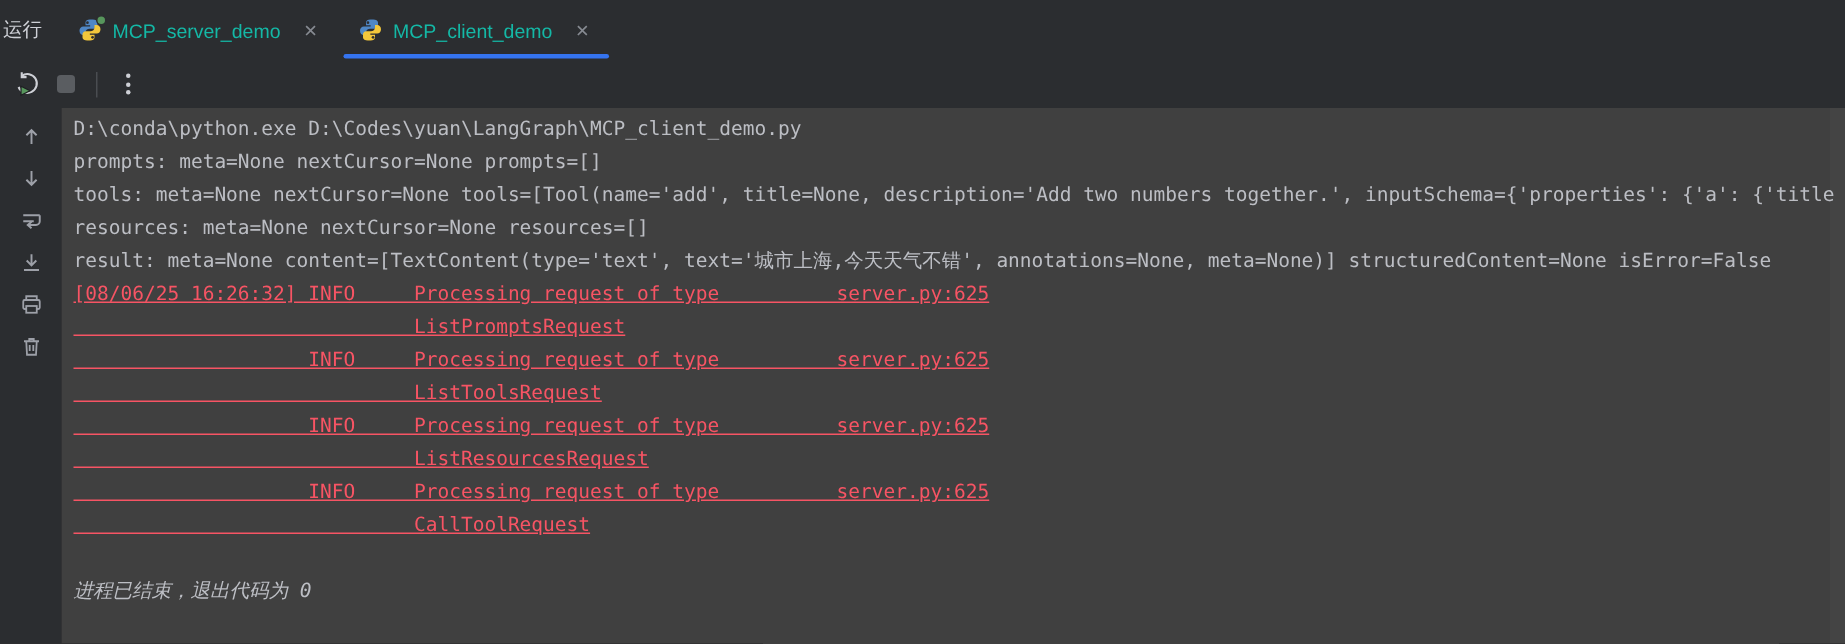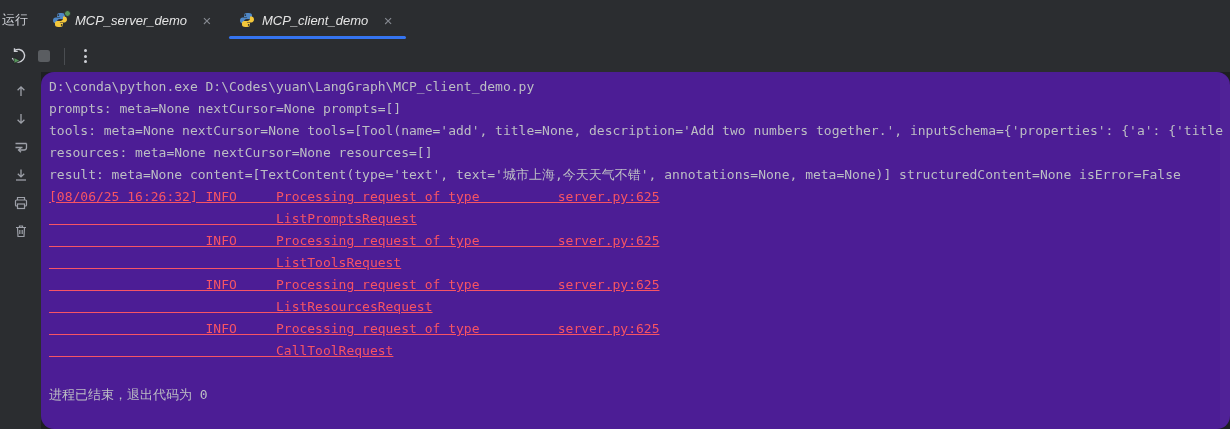--- a/index.html
+++ b/index.html
@@ -21,21 +21,21 @@
     padding:0 12px 0 2px; white-space:nowrap;
   }
   .tab {
     display:flex; align-items:center; gap:7px; padding:0 12px;
     position:relative; cursor:pointer;
   }
   .tab.active::after {
     content:""; position:absolute; left:2px; right:2px; bottom:1px;
     height:3px; border-radius:2px; background:#3574f0;
   }
-  .tab-label { color:#e5e5e5; font-size:13px; white-space:nowrap;font-style:italic; }
+  .tab-label { color:#14b8a6; font-size:13px; white-space:nowrap; }
   .tab-close {
     color:#868a91; font-size:15px; line-height:1; margin-left:5px;
     width:16px; height:16px; display:flex; align-items:center; justify-content:center;
     border-radius:3px;
   }
   .py-icon-wrap { position:relative; width:16px; height:16px; flex:none; }
   .run-dot {
     position:absolute; top:-2px; right:-3px; width:7px; height:7px;
     border-radius:50%; background:#57965c; border:1px solid #2b2d30;
   }
@@ -59,31 +59,31 @@
   .gutter {
     width:41px; flex:none; background:#2b2d30;
     display:flex; flex-direction:column; align-items:center;
     padding-top:8px; gap:6px;
   }
   .g-btn {
     width:22px; height:22px; flex:none; display:flex;
     align-items:center; justify-content:center; border-radius:4px; cursor:pointer;
   }
   .console {
-    flex:1; min-width:0; background:#4c1d95; position:relative;
-    overflow:hidden; padding:4px 0 0 8px;border-radius:13px;
+    flex:1; min-width:0; background:#404040; position:relative;
+    overflow:hidden; padding:4px 0 0 8px;
   }
   .out {
     margin:0; font-family:"DejaVu Sans Mono","Liberation Mono",monospace;
     font-size:13px; line-height:22px; white-space:pre;
   }
   .line { height:22px; white-space:pre; }
   .line.stdout { color:#bcbec4; }
   .line.stderr { color:#f75464;text-decoration:underline; }
-  .line.system { color:#bcbec4; }
+  .line.system { color:#bcbec4;font-style:italic; }
   .scrollbar-track {
     position:absolute; top:0; right:0; bottom:0; width:10px;
     background:rgba(255,255,255,0.025);
   }
   svg { display:block; }
 </style>
 </head>
 <body>
 
 <div class="window">

